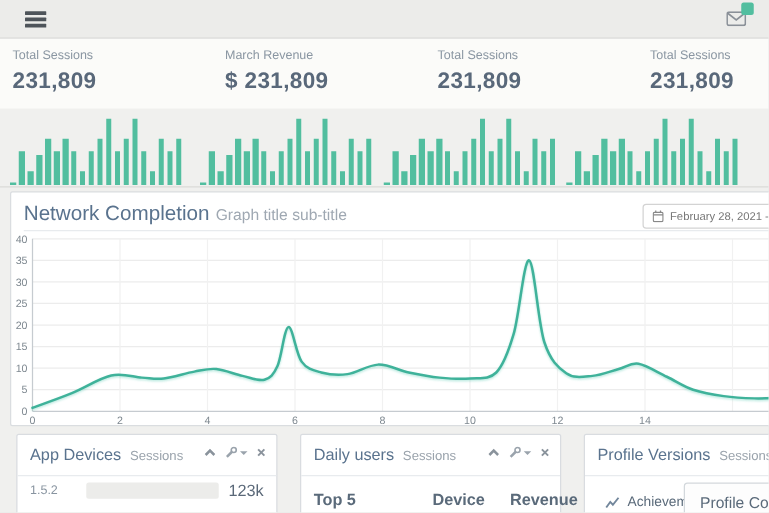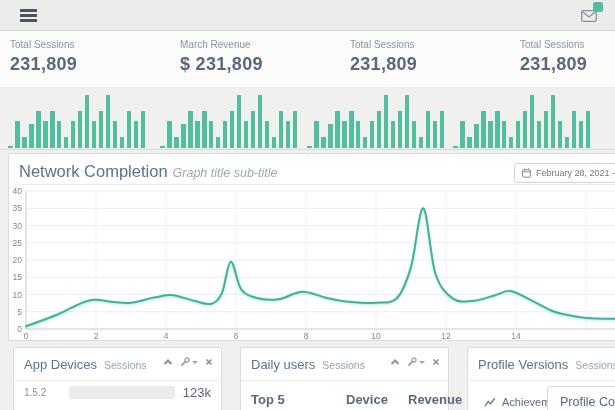--- a/index.html
+++ b/index.html
@@ -23,21 +23,21 @@
   .spark-band{position:absolute;top:87px;left:0;width:615px;height:62px;background:#F0F0EE;border-bottom:1px solid #DADAD8;}
   .spark-group{position:absolute;bottom:1px;height:58px;width:142px;display:flex;align-items:flex-end;}
   .spark-group .bar{width:4.6px;margin-right:2.4px;background:#52BE9F;}
   .sg0{left:8px}.sg1{left:160px}.sg2{left:307px}.sg3{left:453px}
 
   
   .chart-card{position:absolute;top:153px;left:8px;width:672px;height:186px;background:#FFF;
               border:1px solid #DADDE0;border-radius:2px;}
   .chart-header{position:absolute;top:8px;left:10px;white-space:nowrap;}
   .chart-title{font-size:16.5px;color:#5A738E;}
-  .chart-subtitle{font-size:12.5px;color:#9FA8B2;margin-left:5px;font-style:italic;}
+  .chart-subtitle{font-size:12.5px;color:#9FA8B2;margin-left:5px;}
   .chart-divider{position:absolute;top:30px;left:10px;width:652px;border-bottom:1px solid #E8EBEE;}
   .date-btn{position:absolute;top:9px;left:505px;height:18px;display:flex;align-items:center;gap:5px;
             background:#FFF;border:1px solid #D3D3D3;border-radius:3px;padding:0 7px;width:170px;
             font-size:9px;color:#777;white-space:nowrap;overflow:hidden;cursor:pointer;}
   svg.plot{position:absolute;top:32px;left:0;}
 
   
   .bcard{position:absolute;top:347px;width:207px;height:80px;background:#FFF;border:1px solid #D9DCE0;border-radius:2px;}
   .bc0{left:13px}.bc1{left:240px}.bc2{left:467px;width:207px;}
   .bcard-head{height:25px;border-bottom:1px solid #E8EBEE;padding:7px 8px 0 10px;position:relative;white-space:nowrap;}

